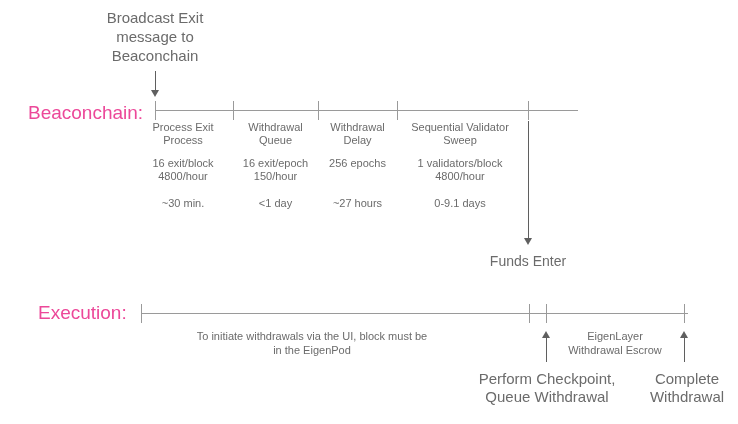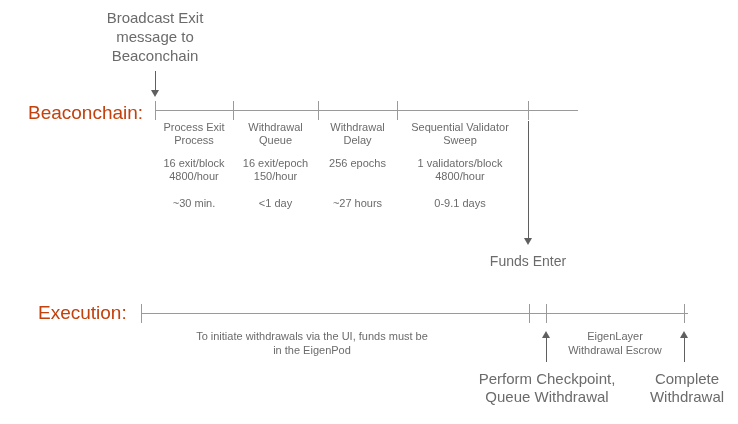--- a/index.html
+++ b/index.html
@@ -6,21 +6,21 @@
   #canvas{
     position:relative;width:738px;height:424px;background:#ffffff;overflow:hidden;
     font-family:"Liberation Sans", sans-serif;color:#6b6b6b;
   }
   .abs{position:absolute;}
   .center{text-align:center;}
   .note-lg{font-size:15px;line-height:19px;}
   .note-md{font-size:14px;line-height:17px;}
   .note-cb{font-size:15px;line-height:18px;}
   .small{font-size:11px;line-height:13px;}
-  .tl-label{font-size:19px;line-height:22px;color:#c2410c;}
+  .tl-label{font-size:19px;line-height:22px;color:#ec4899;}
   .hline{position:absolute;height:1px;background:#9a9a9a;}
   .tick{position:absolute;width:1px;height:19px;background:#9a9a9a;}
   .vline{position:absolute;width:1px;background:#5f5f5f;}
   .arrowhead-down{position:absolute;width:0;height:0;
     border-left:4px solid transparent;border-right:4px solid transparent;
     border-top:7px solid #5f5f5f;}
   .arrowhead-up{position:absolute;width:0;height:0;
     border-left:4px solid transparent;border-right:4px solid transparent;
     border-bottom:7px solid #5f5f5f;}
   .misspelled{
@@ -48,21 +48,21 @@
   <div class="arrowhead-down" style="left:151px;top:90px;"></div>
 
   <div class="abs tl-label" style="left:28px;top:102px;">Beaconchain:</div>
   <div class="hline" style="left:155px;top:110px;width:423px;"></div>
   <div class="tick" style="left:155px;top:101px;"></div>
   <div class="tick" style="left:233px;top:101px;"></div>
   <div class="tick" style="left:318px;top:101px;"></div>
   <div class="tick" style="left:397px;top:101px;"></div>
   <div class="tick" style="left:528px;top:101px;"></div>
 
-  <div class="seg small" style="left:152px;width:84px;">
+  <div class="seg small" style="left:141px;width:84px;">
     <div class="seg-name">
       <div>Process Exit</div>
       <div>Process</div>
     </div>
     <div class="seg-rate">
       <div>16 exit/block</div>
       <div>4800/hour</div>
     </div>
     <div class="seg-duration">~30 min.</div>
   </div>
@@ -110,21 +110,21 @@
   </div>
 
   <div class="abs tl-label" style="left:38px;top:302px;">Execution:</div>
   <div class="hline" style="left:141px;top:313px;width:547px;"></div>
   <div class="tick" style="left:141px;top:304px;"></div>
   <div class="tick" style="left:529px;top:304px;"></div>
   <div class="tick" style="left:546px;top:304px;"></div>
   <div class="tick" style="left:684px;top:304px;"></div>
 
   <div class="abs center small" style="left:182px;top:329px;width:260px;line-height:14px;">
-    <div>To initiate withdrawals via the UI, funds must be</div>
+    <div>To initiate withdrawals via the UI, block must be</div>
     <div>in the EigenPod</div>
   </div>
 
   <div class="abs center small" style="left:554px;top:329px;width:122px;line-height:14px;">
     <div>EigenLayer</div>
     <div>Withdrawal Escrow</div>
   </div>
 
   <div class="arrowhead-up" style="left:542px;top:331px;"></div>
   <div class="vline" style="left:546px;top:338px;height:24px;"></div>

